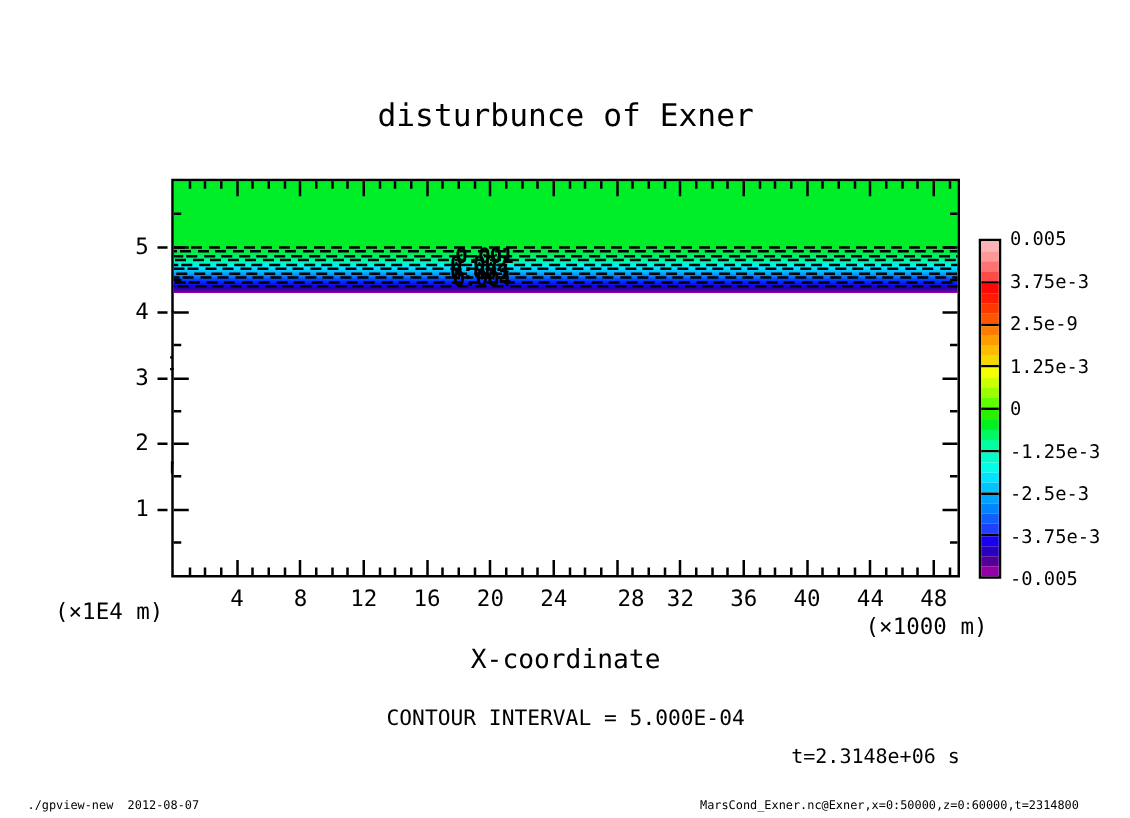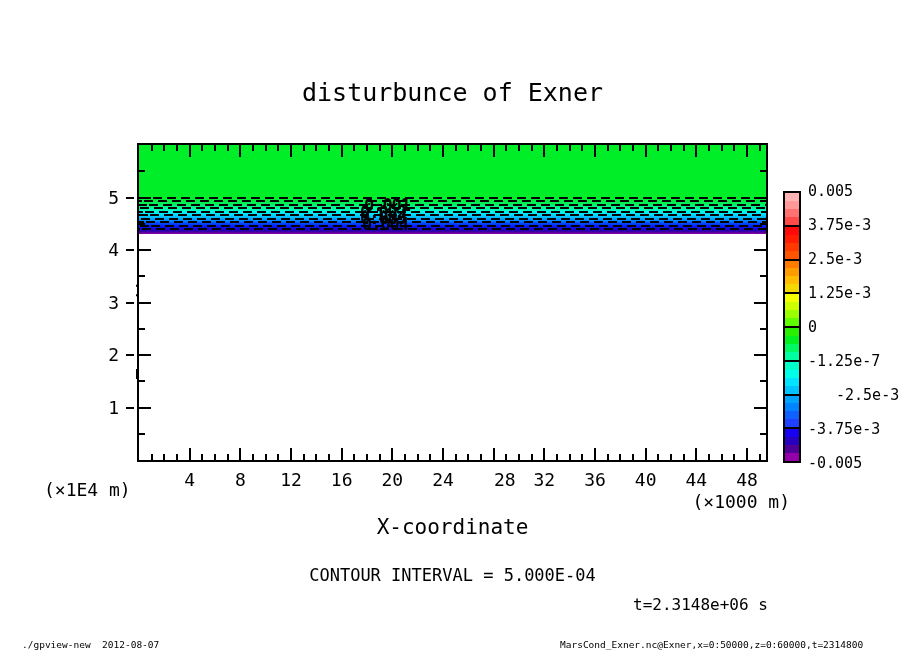--- a/index.html
+++ b/index.html
@@ -277,19 +277,19 @@
 <div class="ylab" style="top: 344px;">2</div>
 <div class="tick-stub" style="left: 126px; top: 354px;"></div>
 <div class="ylab" style="top: 291.5px;">3</div>
 <div class="tick-stub" style="left: 126px; top: 301.5px;"></div>
 <div class="ylab" style="top: 239px;">4</div>
 <div class="tick-stub" style="left: 126px; top: 249px;"></div>
 <div class="ylab" style="top: 186.5px;">5</div>
 <div class="tick-stub" style="left: 126px; top: 196.5px;"></div>
 <div class="cb-label" style="top: 191px;">0.005</div>
 <div class="cb-label" style="top: 225px;">3.75e-3</div>
-<div class="cb-label" style="top: 259px;">2.5e-3</div>
+<div class="cb-label" style="top: 259px;">2.5e-9</div>
 <div class="cb-label" style="top: 293px;">1.25e-3</div>
 <div class="cb-label" style="top: 327px;">0</div>
-<div class="cb-label" style="top: 361px;">-1.25e-7</div>
-<div class="cb-label" style="top: 395px; margin-left: 28px;">-2.5e-3</div>
+<div class="cb-label" style="top: 361px;">-1.25e-3</div>
+<div class="cb-label" style="top: 395px;">-2.5e-3</div>
 <div class="cb-label" style="top: 429px;">-3.75e-3</div>
 <div class="cb-label" style="top: 463px;">-0.005</div>
 
 </body></html>

